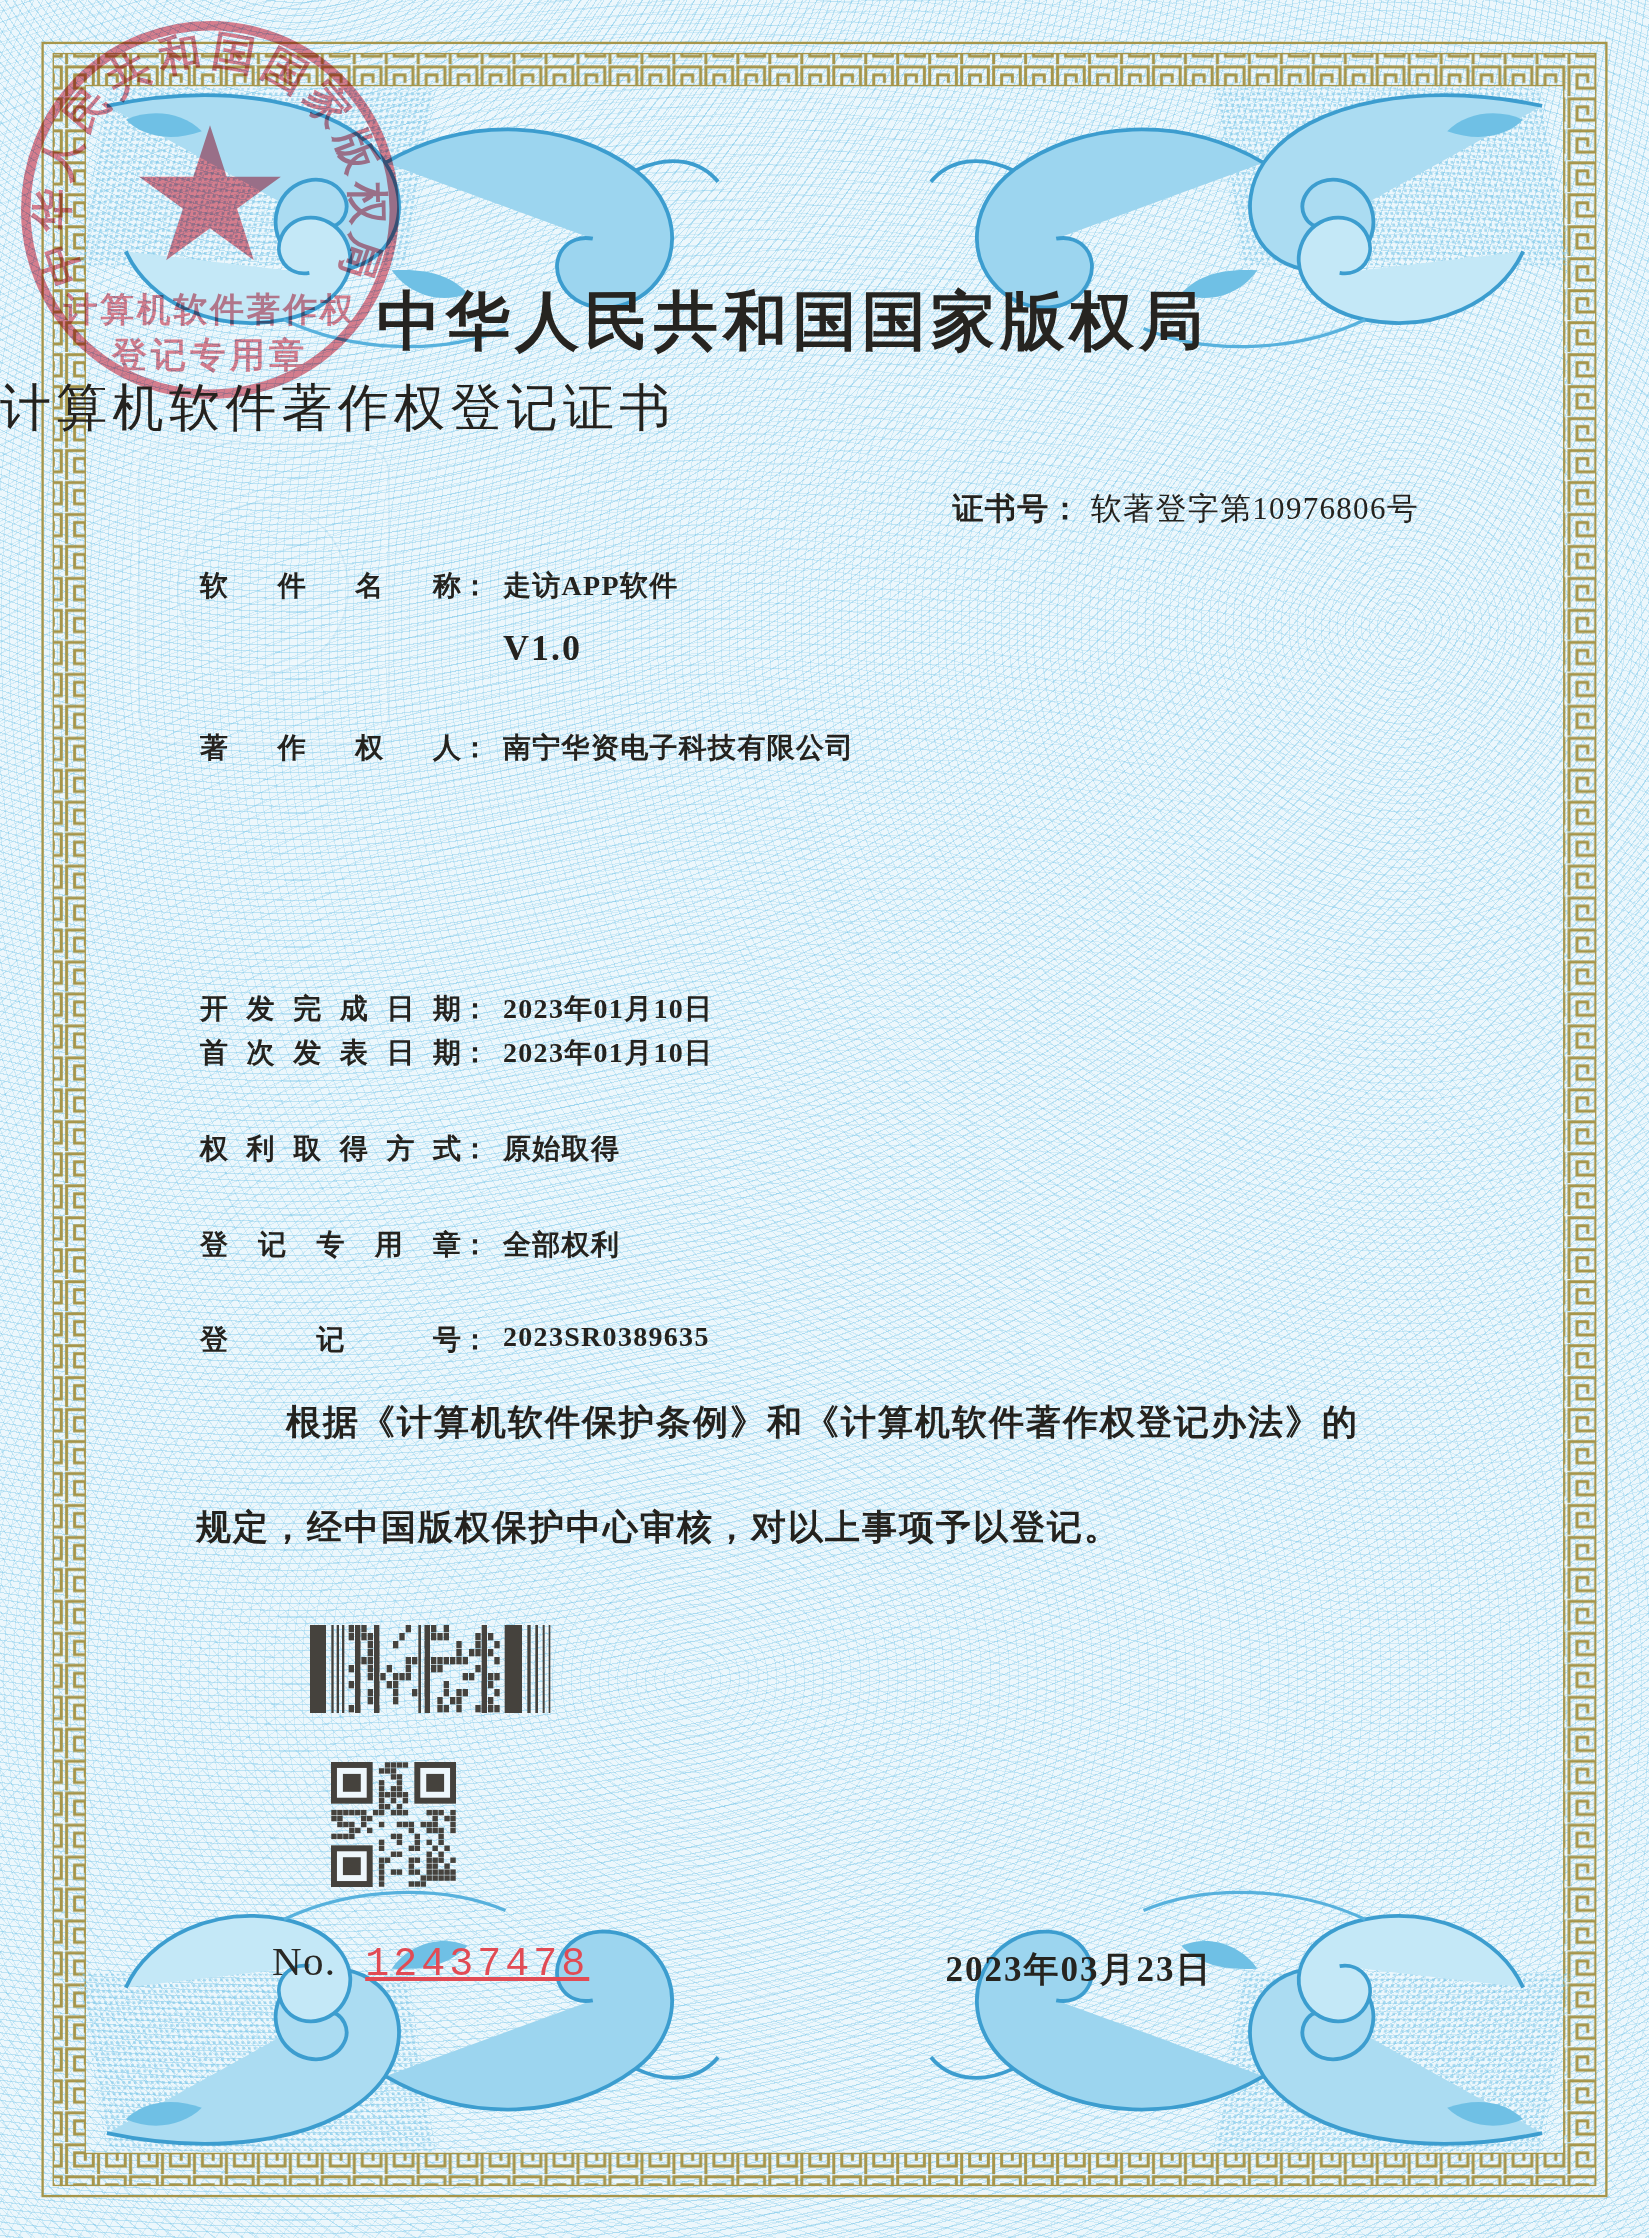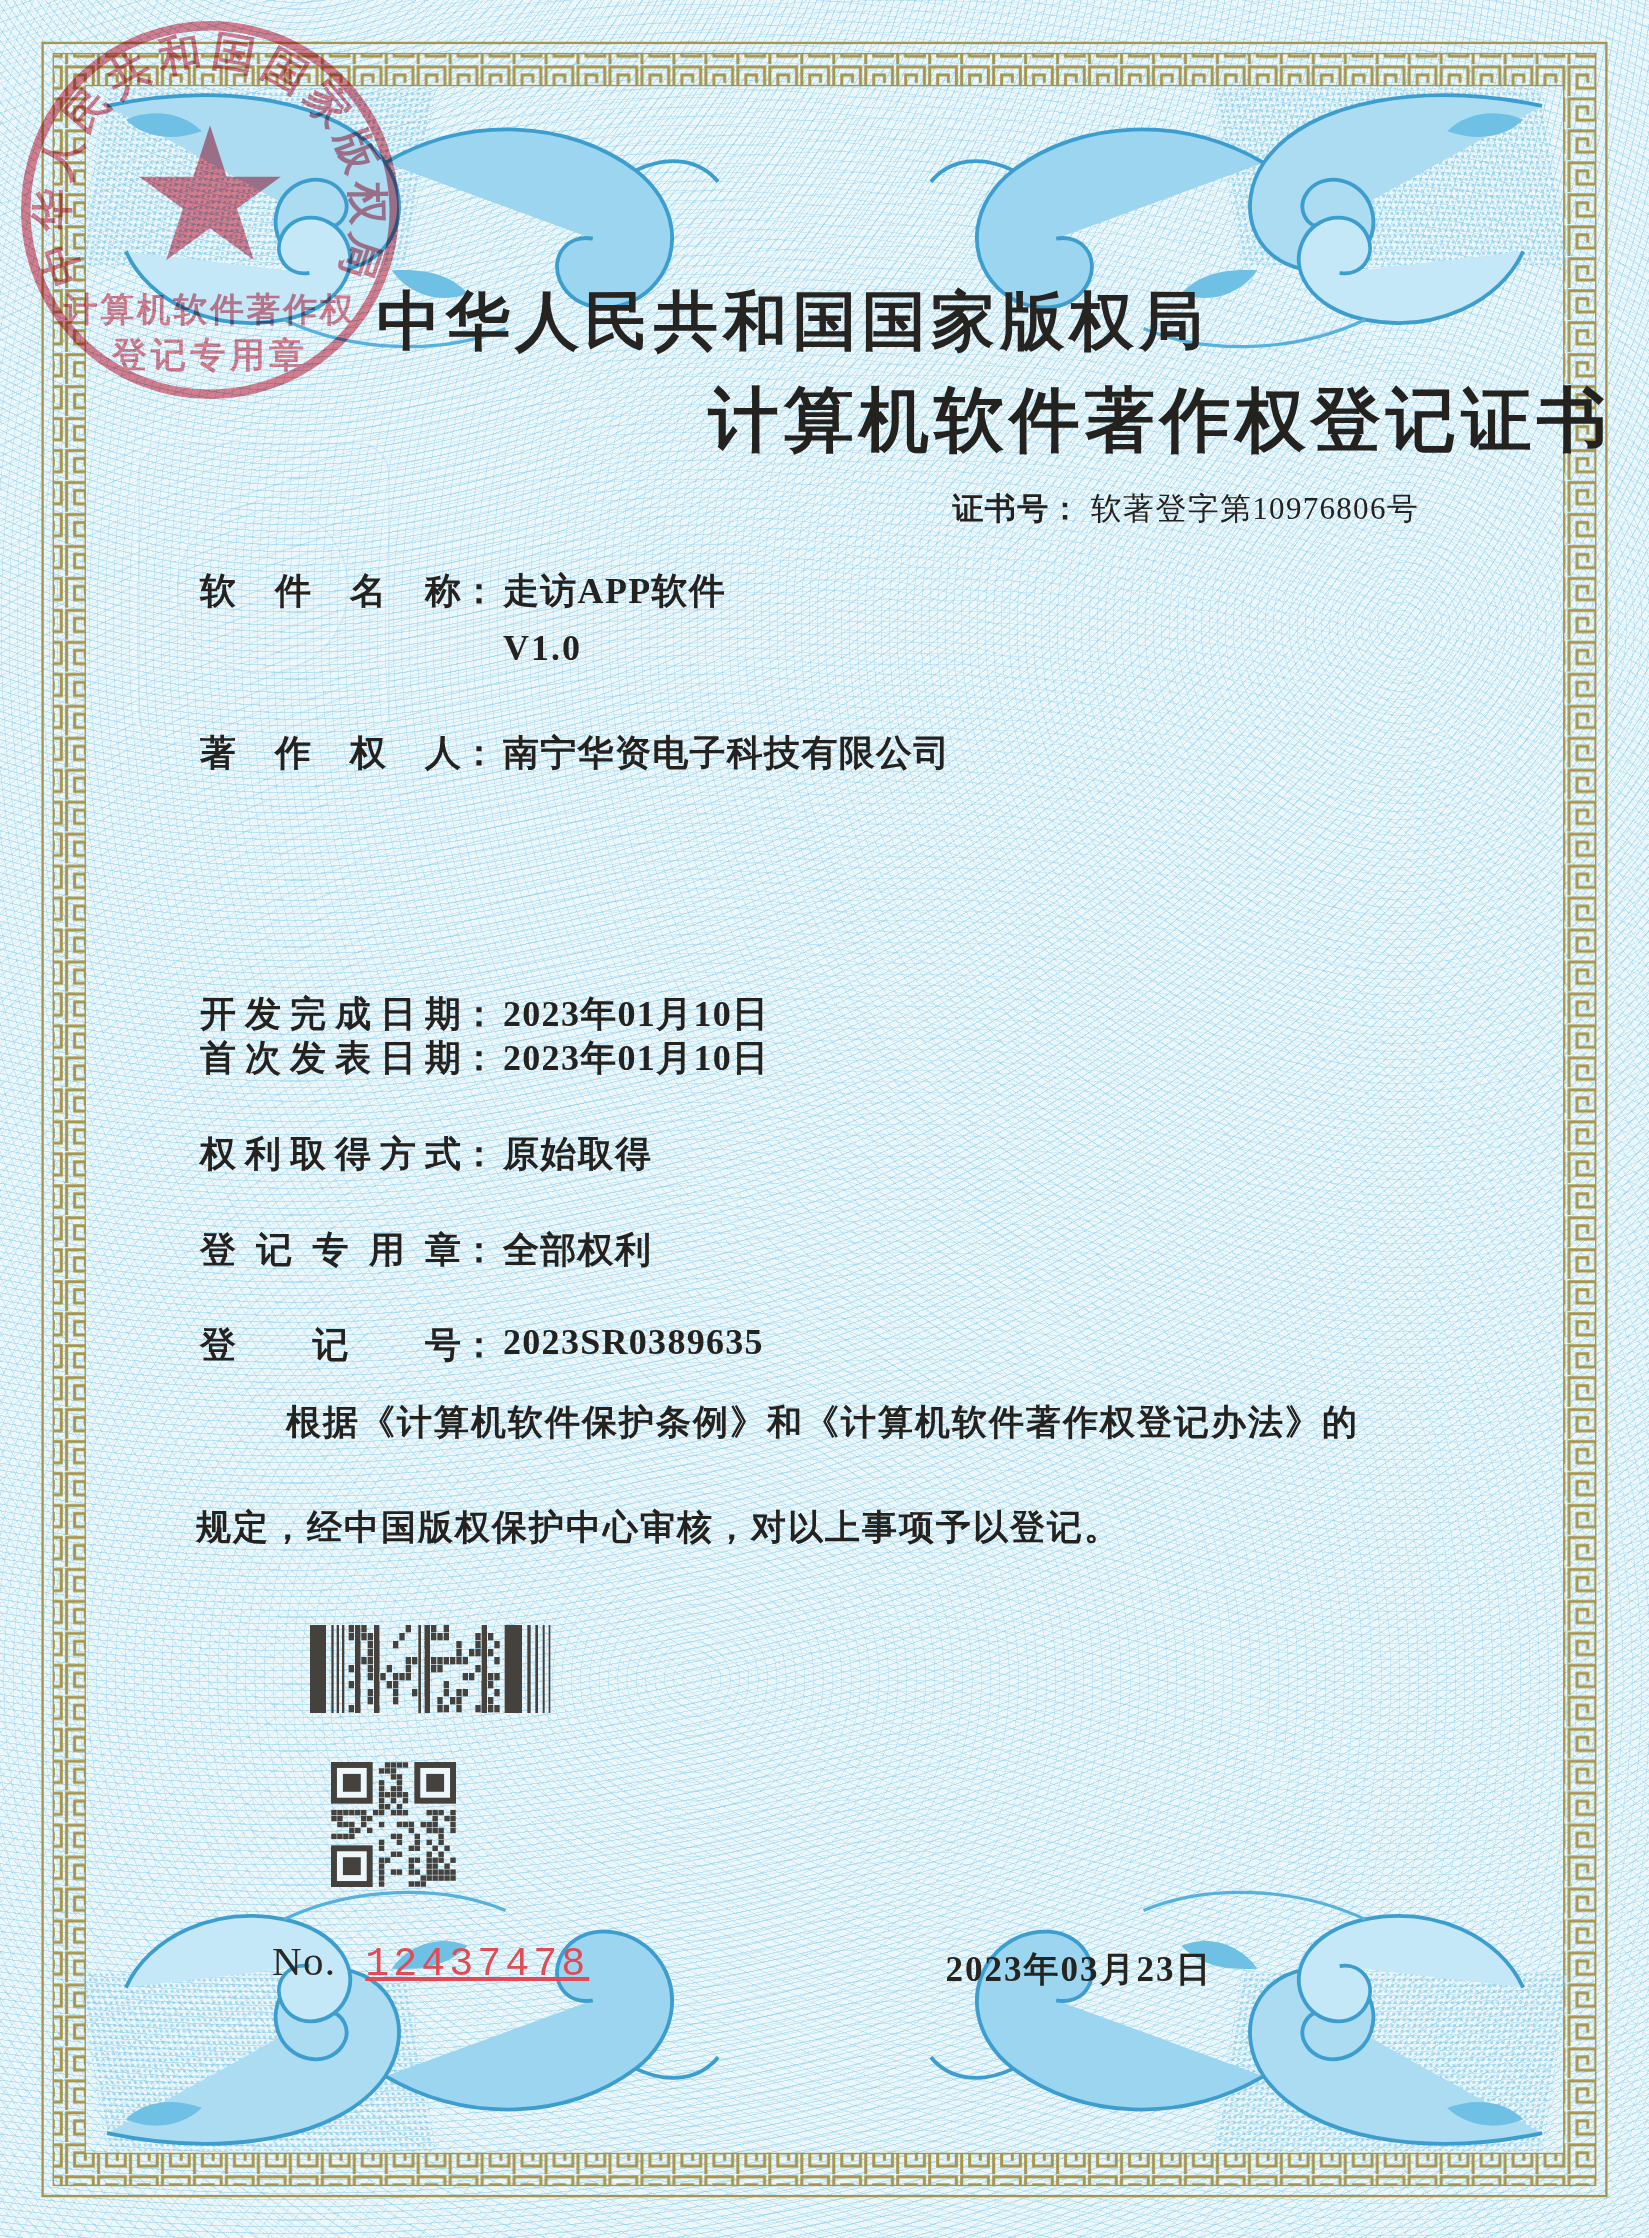--- a/index.html
+++ b/index.html
@@ -21,30 +21,30 @@
   .mid-layer{position:absolute;inset:0;z-index:2;}
   .txt-layer{position:absolute;inset:0;z-index:3;}
 
   .title-org{
     position:absolute;left:0;top:278px;width:1585px;
     text-align:center;font-size:64px;font-weight:bold;
     letter-spacing:5.3px;color:#262420;
   }
   .title-cert{
     position:absolute;left:0;top:374px;width:1612px;
-    text-align:right;font-size:70px;font-weight:bold;
+    text-align:left;font-size:51px;font-weight:normal;
     letter-spacing:5.3px;color:#24221e;
   }
   .cert-no-line{
     position:absolute;top:488px;right:230px;
     font-size:31px;font-weight:bold;letter-spacing:1.3px;color:#24221e;
   }
   .cert-no-line .val{font-weight:normal;}
 
-  .field-row{position:absolute;left:200px;font-size:36px;color:#24221e;}
+  .field-row{position:absolute;left:200px;font-size:28px;color:#24221e;}
   .field-row .lbl{
     display:inline-block;width:261px;
     font-weight:bold;
     text-align:justify;text-align-last:justify;
     vertical-align:top;
   }
   .field-row .colon{font-weight:bold;}
   .field-row .val{
     position:absolute;left:303px;top:0;white-space:nowrap;
     font-weight:600;letter-spacing:1.3px;

